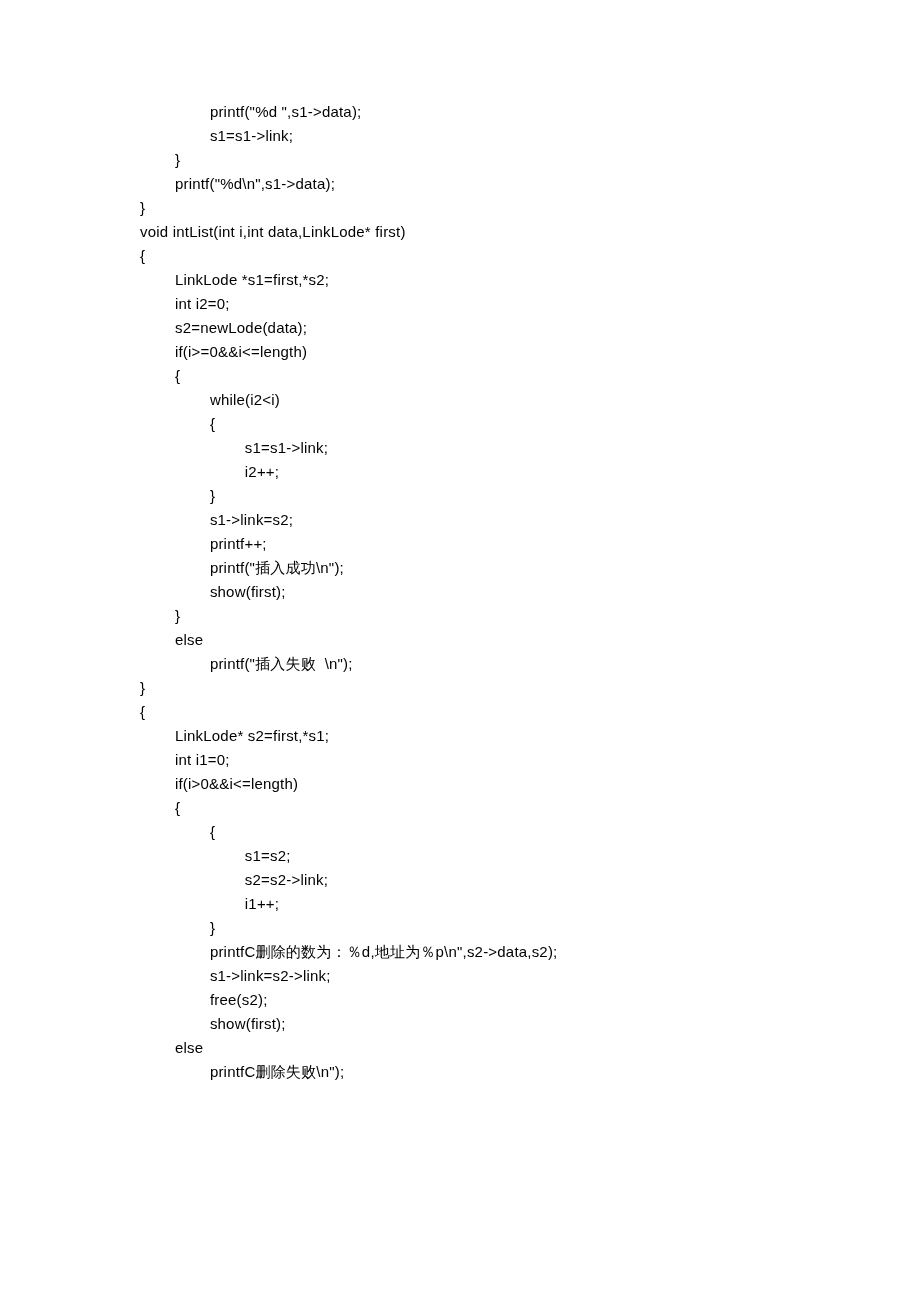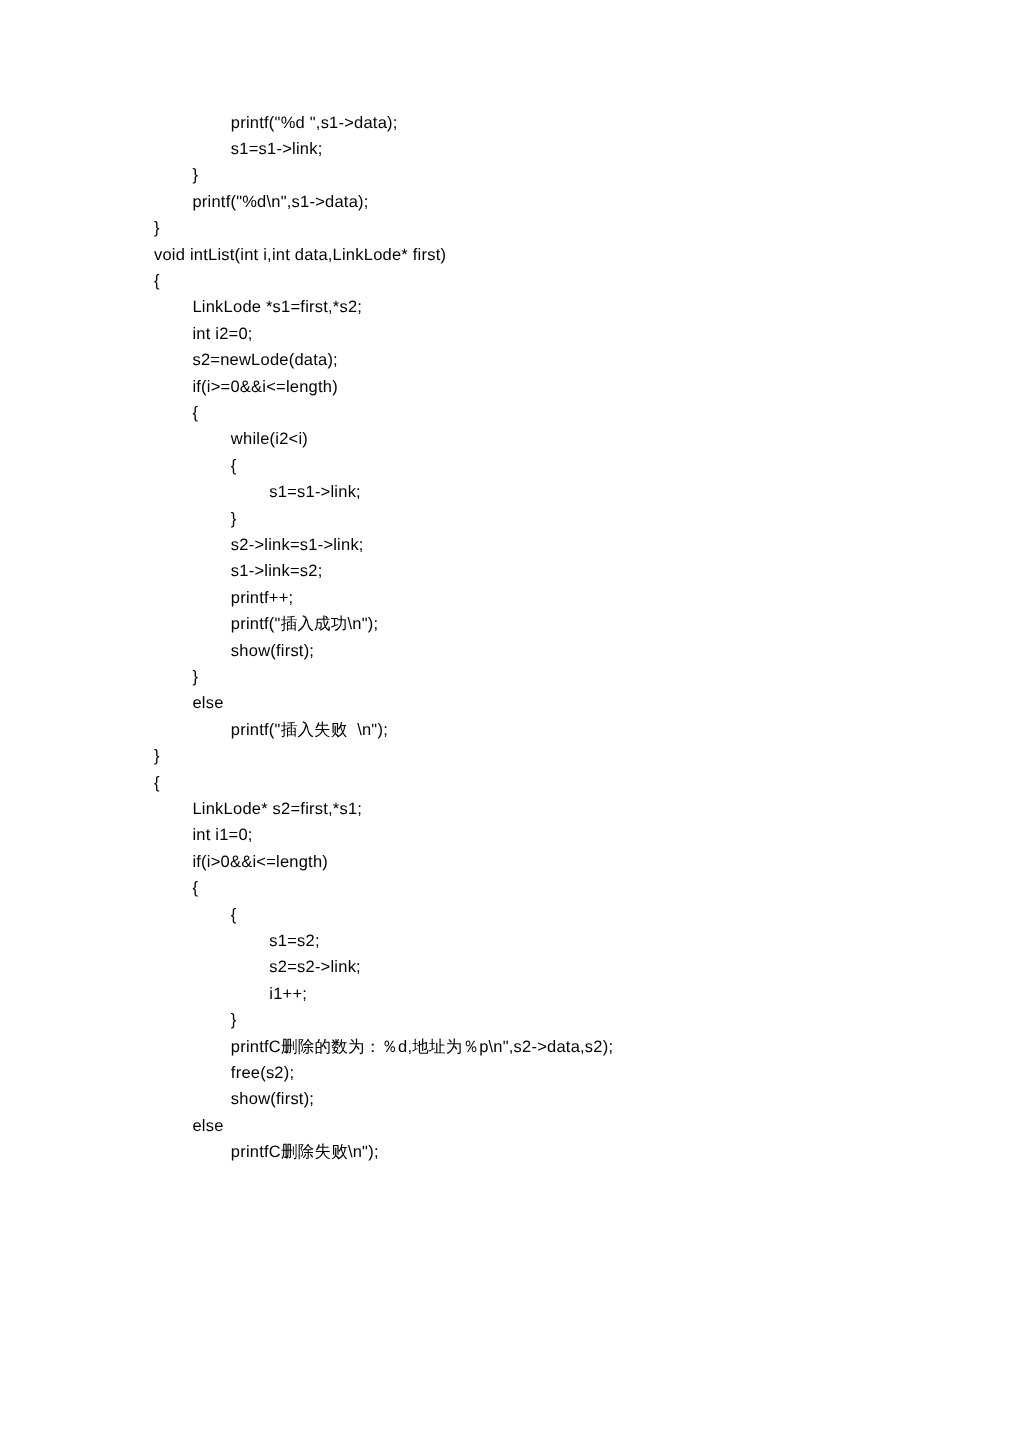--- a/index.html
+++ b/index.html
@@ -37,39 +37,40 @@
       <div class="code-line">void intList(int i,int data,LinkLode* first)</div>
       <div class="code-line">{</div>
       <div class="code-line">        LinkLode *s1=first,*s2;</div>
       <div class="code-line">        int i2=0;</div>
       <div class="code-line">        s2=newLode(data);</div>
       <div class="code-line">        if(i&gt;=0&amp;&amp;i&lt;=length)</div>
       <div class="code-line">        {</div>
       <div class="code-line">                while(i2&lt;i)</div>
       <div class="code-line">                {</div>
       <div class="code-line">                        s1=s1-&gt;link;</div>
+      <div class="code-line">                        i2++;</div>
       <div class="code-line">                }</div>
-      <div class="code-line">                s2-&gt;link=s1-&gt;link;</div>
       <div class="code-line">                s1-&gt;link=s2;</div>
       <div class="code-line">                printf++;</div>
       <div class="code-line">                printf("插入成功\n");</div>
       <div class="code-line">                show(first);</div>
       <div class="code-line">        }</div>
       <div class="code-line">        else</div>
       <div class="code-line">                printf("插入失败  \n");</div>
       <div class="code-line">}</div>
       <div class="code-line">{</div>
       <div class="code-line">        LinkLode* s2=first,*s1;</div>
       <div class="code-line">        int i1=0;</div>
       <div class="code-line">        if(i&gt;0&amp;&amp;i&lt;=length)</div>
       <div class="code-line">        {</div>
       <div class="code-line">                {</div>
       <div class="code-line">                        s1=s2;</div>
       <div class="code-line">                        s2=s2-&gt;link;</div>
       <div class="code-line">                        i1++;</div>
       <div class="code-line">                }</div>
       <div class="code-line">                printfC删除的数为：％d,地址为％p\n",s2-&gt;data,s2);</div>
+      <div class="code-line">                s1-&gt;link=s2-&gt;link;</div>
       <div class="code-line">                free(s2);</div>
       <div class="code-line">                show(first);</div>
       <div class="code-line">        else</div>
       <div class="code-line">                printfC删除失败\n");</div>
     </div>
 </div>
 
 </body></html>

